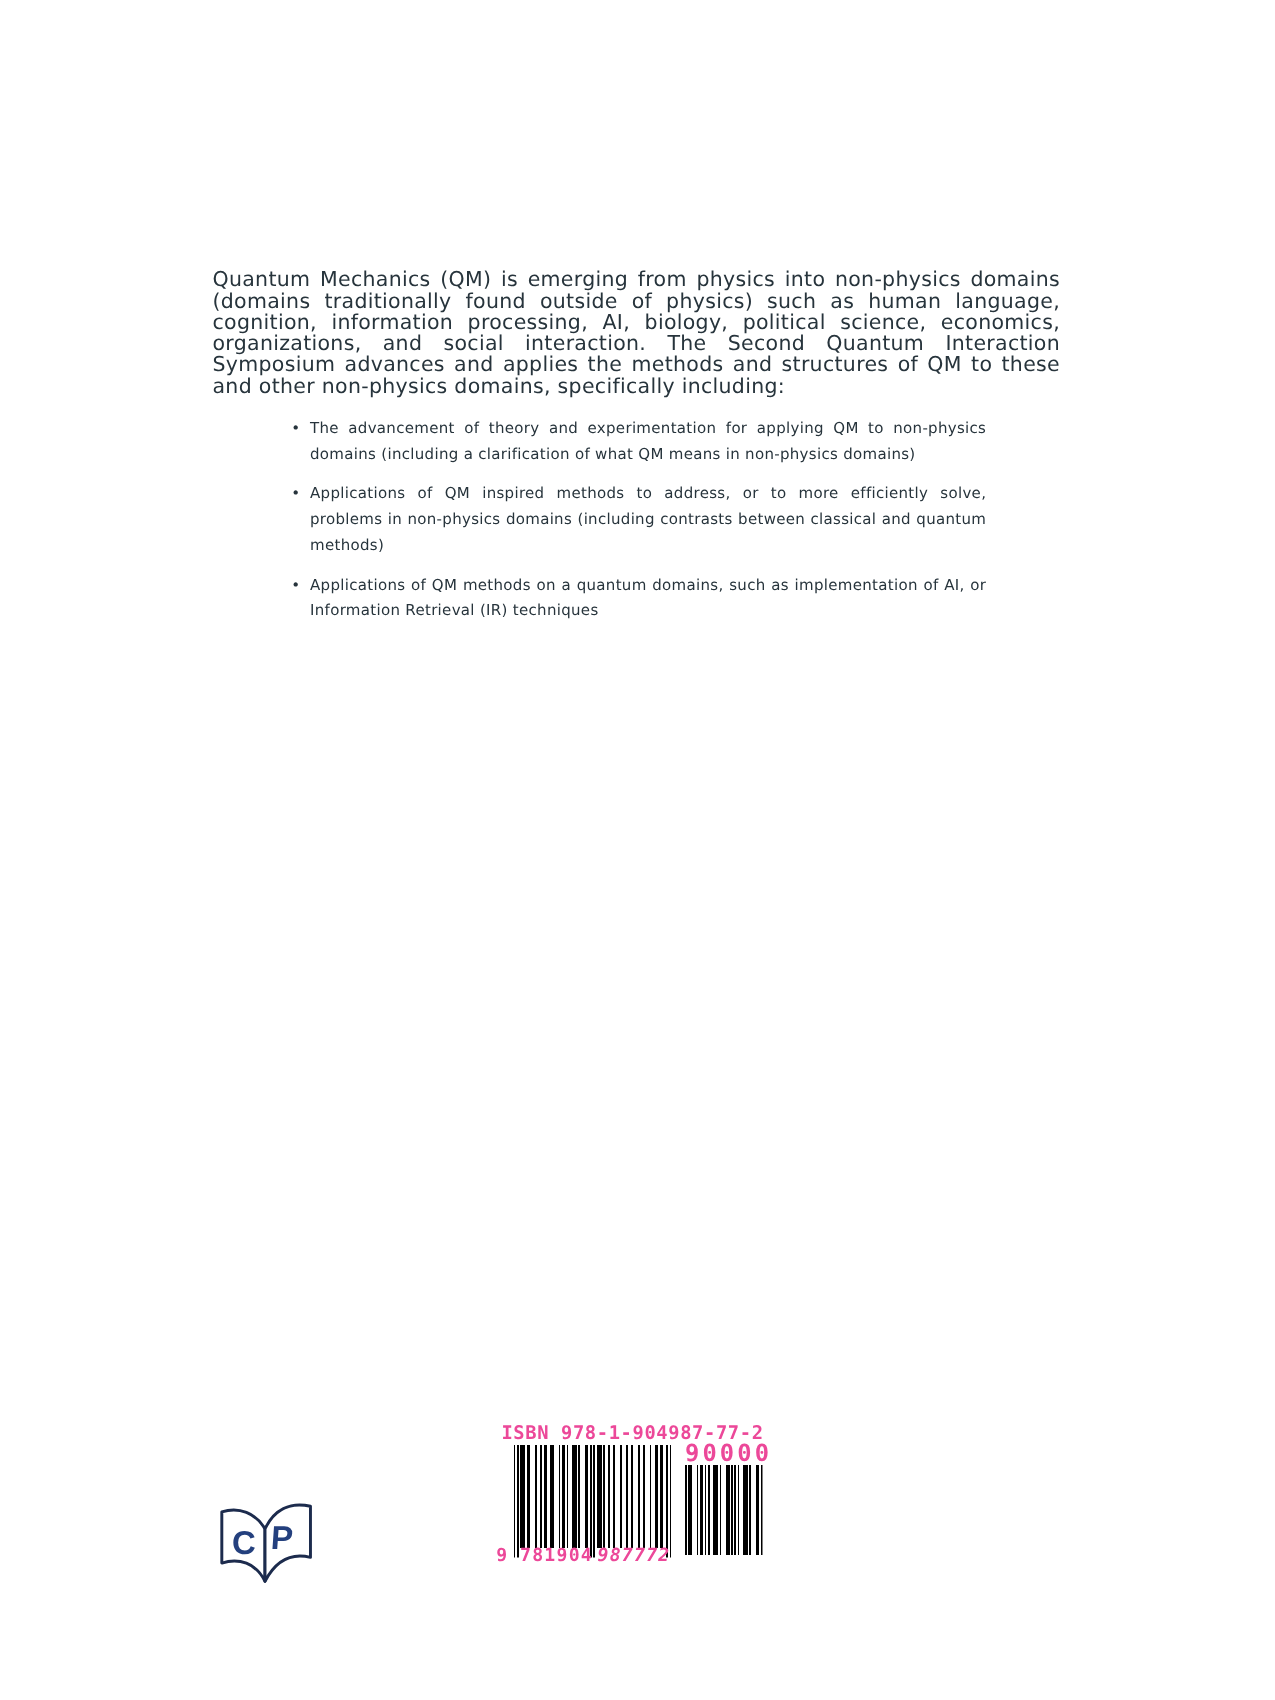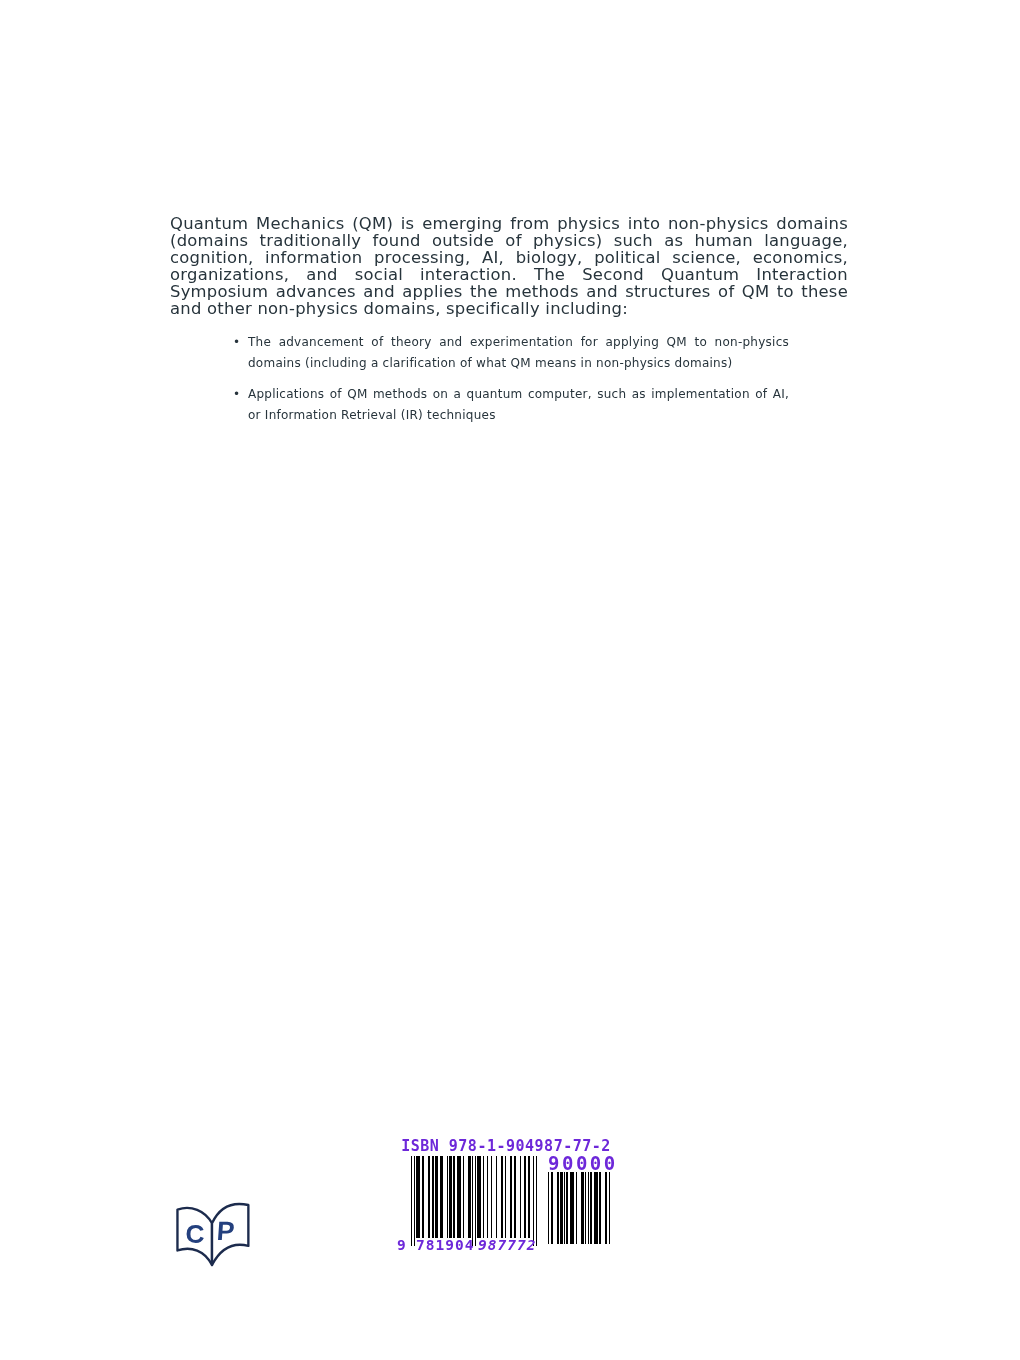--- a/index.html
+++ b/index.html
@@ -32,21 +32,21 @@
     text-align:justify;
   }
   .bullet-list li::before{
     content:"\2022";
     position:absolute;left:0;top:0;
   }
   
   .barcode-block{
     position:absolute;
     left:397px;top:1137px;width:218px;
-    color:#6d28d9;
+    color:#ec4899;
     font-family:"DejaVu Sans Mono","Liberation Mono",monospace;
     font-weight:bold;
   }
   .isbn-label{
     font-size:15px;
     letter-spacing:0.5px;
     text-align:center;
     white-space:nowrap;
     height:19px;
   }
@@ -89,21 +89,22 @@
   }
   .logo-wrap svg{display:block;width:100%;height:100%;}
 </style>
 </head>
 <body>
 
 <p class="synopsis">Quantum Mechanics (QM) is emerging from physics into non-physics domains (domains traditionally found outside of physics) such as human language, cognition, information processing, AI, biology, political science, economics, organizations, and social interaction. The Second Quantum Interaction Symposium advances and applies the methods and structures of QM to these and other non-physics domains, specifically including:</p>
 
 <ul class="bullet-list">
   <li>The advancement of theory and experimentation for applying QM to non-physics domains (including a clarification of what QM means in non-physics domains)</li>
-  <li>Applications of QM methods on a quantum computer, such as implementation of AI, or Information Retrieval (IR) techniques</li>
+  <li>Applications of QM inspired methods to address, or to more efficiently solve, problems in non-physics domains (including contrasts between classical and quantum methods)</li>
+  <li>Applications of QM methods on a quantum domains, such as implementation of AI, or Information Retrieval (IR) techniques</li>
 </ul>
 
 <div class="barcode-block">
   <div class="isbn-label">ISBN 978-1-904987-77-2</div>
   <div class="bars-row">
     <div class="ean13-wrap">
       <svg width="126" height="90" viewBox="0 0 95 90" preserveAspectRatio="none" shape-rendering="crispEdges" fill="#000000">
           <rect x="0" y="0" width="1" height="90"></rect>
           <rect x="2" y="0" width="1" height="90"></rect>
           <rect x="4" y="0" width="1" height="82"></rect>

